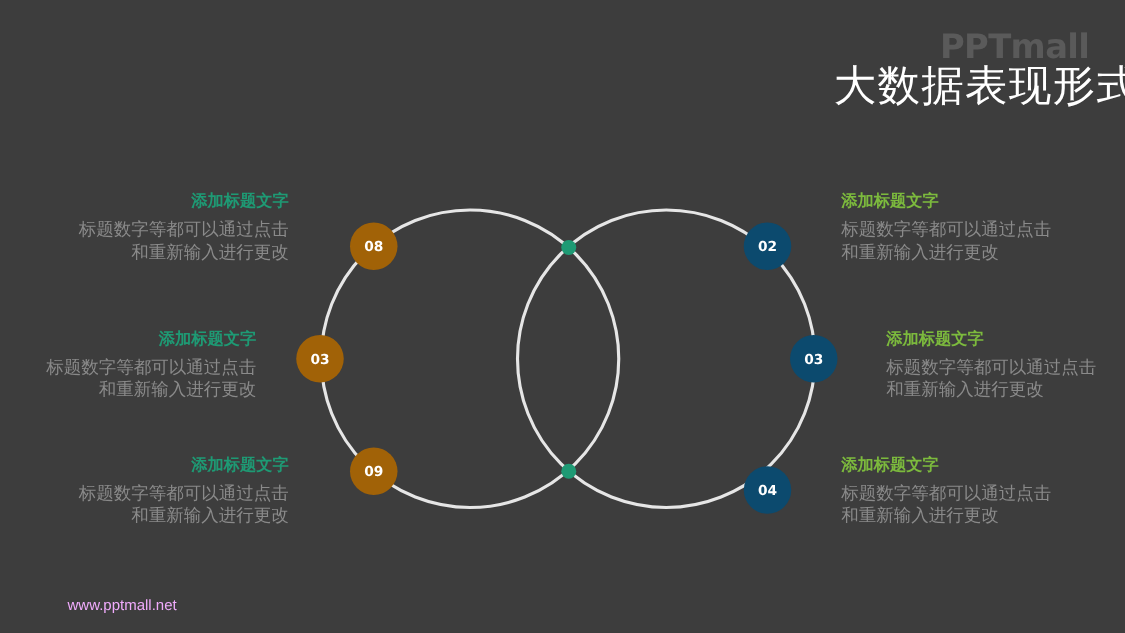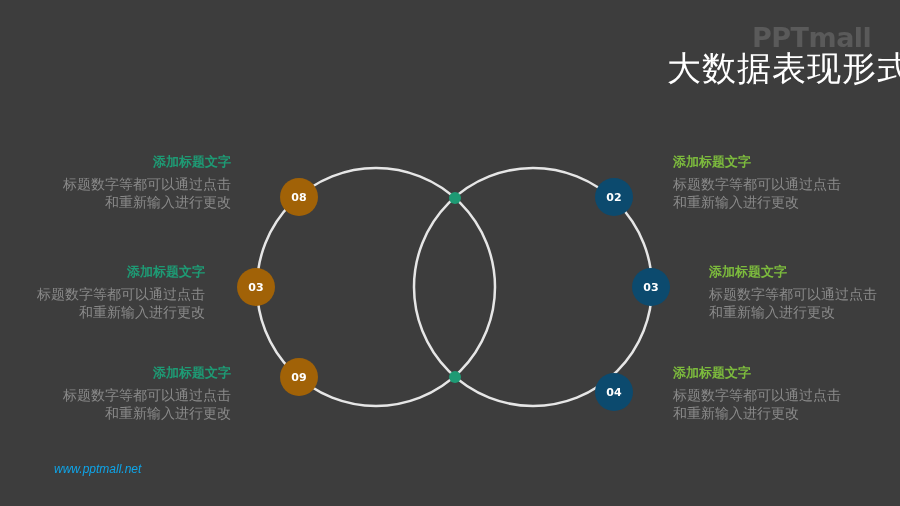--- a/index.html
+++ b/index.html
@@ -12,22 +12,22 @@
     .title {
       position: absolute; left: 12px; top: 46px; width: 900px;
       text-align: right; color: #ffffff; font-size: 34px; letter-spacing: 1px;
     }
     .logo {
       position: absolute; left: 752px; top: 22px;
       color: #5a5a5a; font-size: 27px; font-weight: bold;
       font-family: "DejaVu Sans", sans-serif; letter-spacing: -0.5px;
     }
     .footer {
-      position: absolute; left: 54px; top: 462px;
-      color: #0ea5e9; font-size: 12px; font-family: "Liberation Sans", sans-serif; font-style: italic;
+      position: absolute; left: 54px; top: 477px;
+      color: #f0abfc; font-size: 12px; font-family: "Liberation Sans", sans-serif;
     }
     svg.diagram { position: absolute; left: 0; top: 0; }
     .node {
       position: absolute; width: 38px; height: 38px; border-radius: 50%;
       color: #fff; font-size: 11px; font-weight: bold;
       display: flex; align-items: center; justify-content: center;
       font-family: "DejaVu Sans", sans-serif;
       transform: translate(-50%, -50%);
     }
     .node.green { background: #a16207; }

